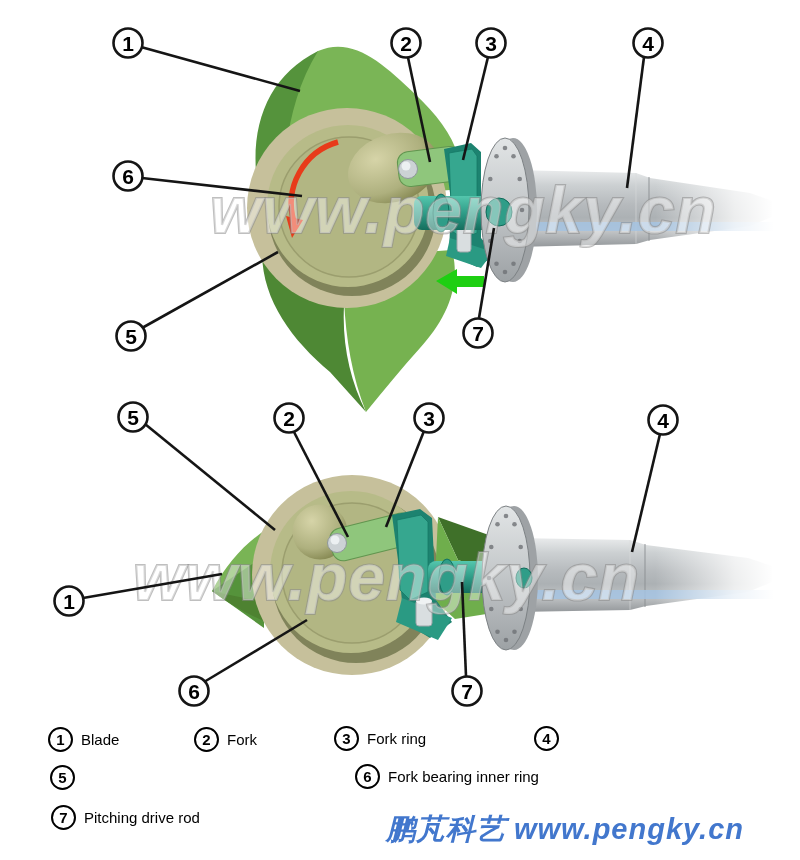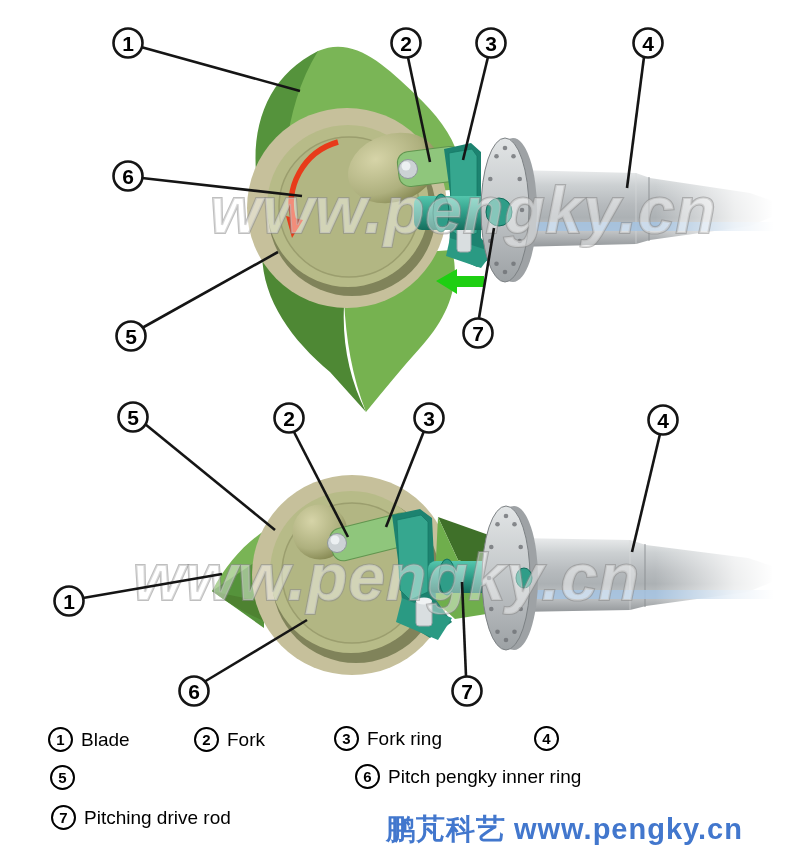--- a/index.html
+++ b/index.html
@@ -19,24 +19,24 @@
     fill:#ffffff;fill-opacity:.42;stroke:#8a8a8a;stroke-opacity:.55;stroke-width:2.2px;
     paint-order:stroke;letter-spacing:1px;
   }
   .legend{position:absolute;left:0;top:0;width:800px;height:140px;}
   .legend-item{position:absolute;display:flex;align-items:center;gap:8px;color:#000;white-space:nowrap;}
   .lnum{
     width:21px;height:21px;border:2.2px solid #000;border-radius:50%;
     display:flex;align-items:center;justify-content:center;
     font-size:15px;font-weight:bold;background:#fff;flex:0 0 auto;
   }
-  .llabel{font-size:19px;color:#000;}
+  .llabel{font-size:15px;color:#000;}
   .footer{
     position:absolute;left:386px;top:810px;
-    font-size:29px;font-weight:bold;color:#4277cd;letter-spacing:1px;
+    font-size:29px;font-weight:bold;font-style:italic;color:#4277cd;letter-spacing:1px;
     white-space:nowrap;
   }
   .footer span{margin-right:8px;}
 </style>
 </head>
 <body>
 
 <div class="stage">
 
   <svg class="diagram-svg" width="800" height="722" viewBox="0 0 800 722">
@@ -311,21 +311,21 @@
       <span class="llabel">Fork ring</span>
     </div>
     <div class="legend-item" style="left:534px;top:726px;">
       <span class="lnum">4</span>
     </div>
     <div class="legend-item" style="left:50px;top:765px;">
       <span class="lnum">5</span>
     </div>
     <div class="legend-item" style="left:355px;top:764px;">
       <span class="lnum">6</span>
-      <span class="llabel">Pitch pengky inner ring</span>
+      <span class="llabel">Fork bearing inner ring</span>
     </div>
     <div class="legend-item" style="left:51px;top:805px;">
       <span class="lnum">7</span>
       <span class="llabel">Pitching drive rod</span>
     </div>
   </div>
 
   <div class="footer">
     <span>鹏芃科艺</span><span>www.pengky.cn</span>
   </div>

